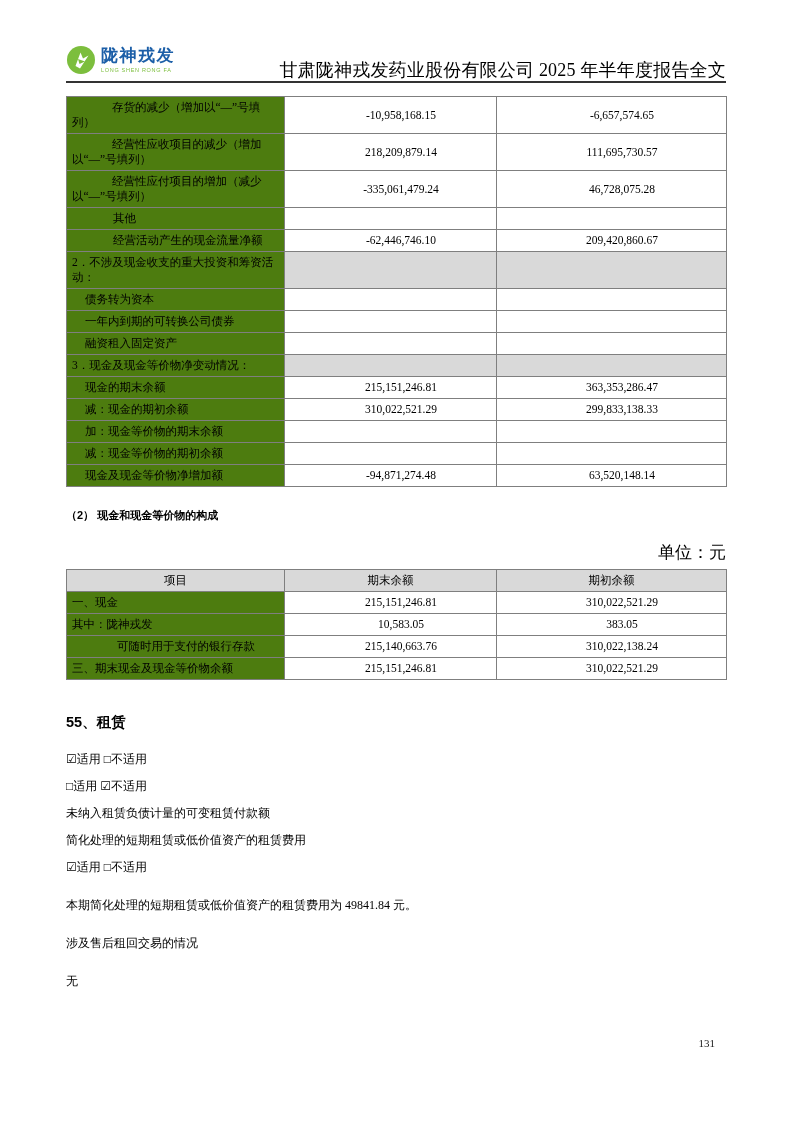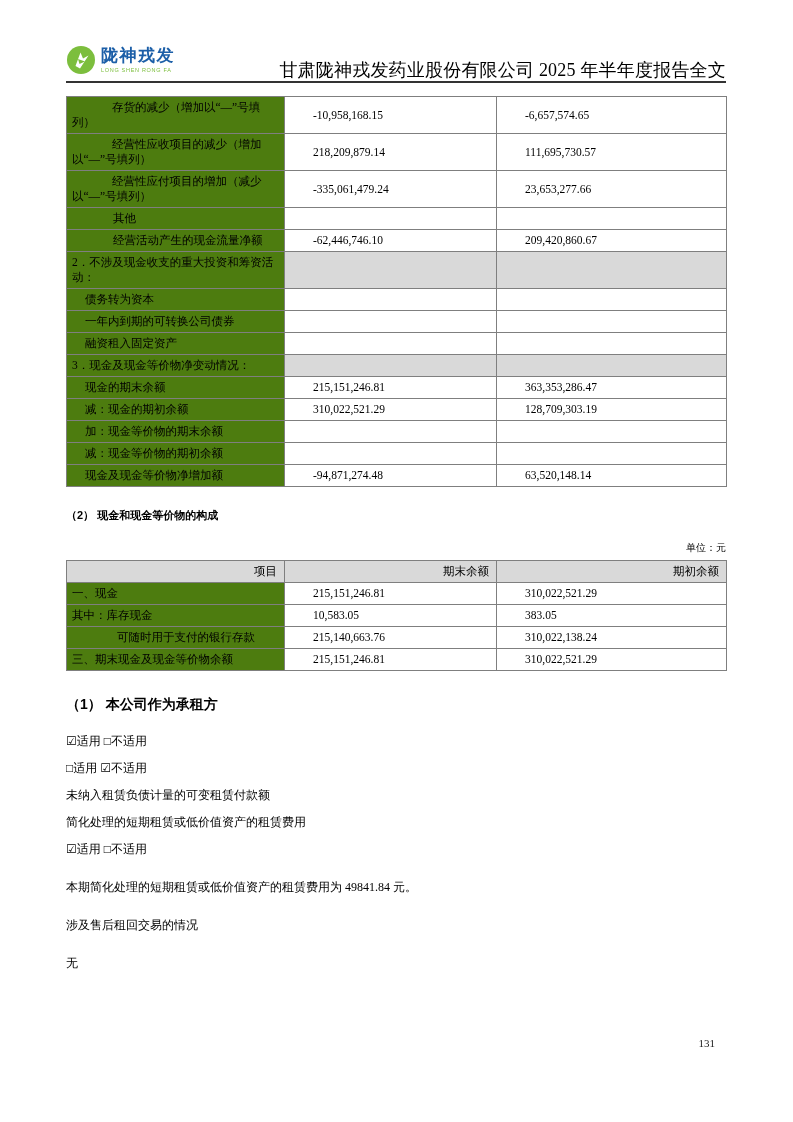--- a/index.html
+++ b/index.html
@@ -11,33 +11,33 @@
   
   .hdr-bar{position:relative;height:81px;border-bottom:2px solid #333333;}
   .logo{position:absolute;left:0;top:45px;display:flex;align-items:center;gap:5px;}
   .logo-text{display:flex;flex-direction:column;}
   .logo-cn{font-family:"Liberation Sans","DejaVu Sans",sans-serif;font-weight:bold;font-size:17px;letter-spacing:1.5px;line-height:1;}
   .logo-en{font-family:"Liberation Sans","DejaVu Sans",sans-serif;font-size:5.5px;letter-spacing:0.7px;margin-top:2.5px;}
   .doc-title{position:absolute;right:0;top:58px;font-size:18px;letter-spacing:0.2px;}
   
   table{border-collapse:collapse;table-layout:fixed;width:660px;}
   td,th{border:1px solid #7f7f7f;font-size:11.5px;line-height:15px;padding:3px 7px;vertical-align:middle;overflow:hidden;}
-  th.hdr{background:#d9d9d9;text-align:right;font-weight:normal;}
+  th.hdr{background:#d9d9d9;text-align:center;font-weight:normal;}
   .lbl{background:#4d7c0f;}
-  .num{text-align:left;padding-left:28px;}
+  .num{text-align:center;padding-left:28px;}
   .shade{background:#d9d9d9;}
   .ind-hang{padding-left:5px;text-indent:40px;}
   .ind-mid{padding-left:46px;}
   .ind-sm{padding-left:18px;}
   .ind-flush{padding-left:5px;}
   .ind-deep{padding-left:50px;}
   .t1{margin-top:13px;}
   
   .sec-heading{font-family:"Liberation Sans","DejaVu Sans",sans-serif;font-weight:bold;font-size:11px;margin-top:21px;}
-  .unit-line{text-align:right;font-size:10px;margin-top:18px;margin-bottom:5px;}
+  .unit-line{text-align:right;font-size:17px;margin-top:18px;margin-bottom:5px;}
   .h55{margin-top:33px;font-size:14.5px;}
   .h551{margin-top:25px;font-size:14px;}
   .paras{margin-top:20px;font-size:12px;}
   .para{margin:0 0 13px 0;line-height:14px;}
   .para.gap{margin-top:24px;}
   .page-num{position:absolute;right:78px;top:1037px;font-size:11px;color:#222;}
 </style>
 </head>
 <body>
 
@@ -74,21 +74,21 @@
             <td class="num">-6,657,574.65</td>
           </tr>
           <tr>
             <td class="lbl ind-hang">经营性应收项目的减少（增加以“—”号填列）</td>
             <td class="num">218,209,879.14</td>
             <td class="num">111,695,730.57</td>
           </tr>
           <tr>
             <td class="lbl ind-hang">经营性应付项目的增加（减少以“—”号填列）</td>
             <td class="num">-335,061,479.24</td>
-            <td class="num">23,653,277.66</td>
+            <td class="num">46,728,075.28</td>
           </tr>
           <tr>
             <td class="lbl ind-mid">其他</td>
             <td class="num"></td>
             <td class="num"></td>
           </tr>
           <tr>
             <td class="lbl ind-mid">经营活动产生的现金流量净额</td>
             <td class="num">-62,446,746.10</td>
             <td class="num">209,420,860.67</td>
@@ -119,21 +119,21 @@
             <td class="num shade"></td>
           </tr>
           <tr>
             <td class="lbl ind-sm">现金的期末余额</td>
             <td class="num">215,151,246.81</td>
             <td class="num">363,353,286.47</td>
           </tr>
           <tr>
             <td class="lbl ind-sm">减：现金的期初余额</td>
             <td class="num">310,022,521.29</td>
-            <td class="num">128,709,303.19</td>
+            <td class="num">299,833,138.33</td>
           </tr>
           <tr>
             <td class="lbl ind-sm">加：现金等价物的期末余额</td>
             <td class="num"></td>
             <td class="num"></td>
           </tr>
           <tr>
             <td class="lbl ind-sm">减：现金等价物的期初余额</td>
             <td class="num"></td>
             <td class="num"></td>
@@ -163,38 +163,38 @@
             <th class="hdr">期初余额</th>
           </tr>
         </thead>
       <tbody>
           <tr>
             <td class="lbl ind-flush">一、现金</td>
             <td class="num">215,151,246.81</td>
             <td class="num">310,022,521.29</td>
           </tr>
           <tr>
-            <td class="lbl ind-flush">其中：库存现金</td>
+            <td class="lbl ind-flush">其中：陇神戎发</td>
             <td class="num">10,583.05</td>
             <td class="num">383.05</td>
           </tr>
           <tr>
             <td class="lbl ind-deep">可随时用于支付的银行存款</td>
             <td class="num">215,140,663.76</td>
             <td class="num">310,022,138.24</td>
           </tr>
           <tr>
             <td class="lbl ind-flush">三、期末现金及现金等价物余额</td>
             <td class="num">215,151,246.81</td>
             <td class="num">310,022,521.29</td>
           </tr>
         </tbody>
     </table>
 
-    <div class="sec-heading h551">（1）  本公司作为承租方</div>
+    <div class="sec-heading h55">55、租赁</div>
 
     <div class="paras">
         <p class="para">☑适用 □不适用</p>
         <p class="para">□适用 ☑不适用</p>
         <p class="para">未纳入租赁负债计量的可变租赁付款额</p>
         <p class="para">简化处理的短期租赁或低价值资产的租赁费用</p>
         <p class="para">☑适用 □不适用</p>
         <p class="para gap">本期简化处理的短期租赁或低价值资产的租赁费用为 49841.84 元。</p>
         <p class="para gap">涉及售后租回交易的情况</p>
         <p class="para gap">无</p>

